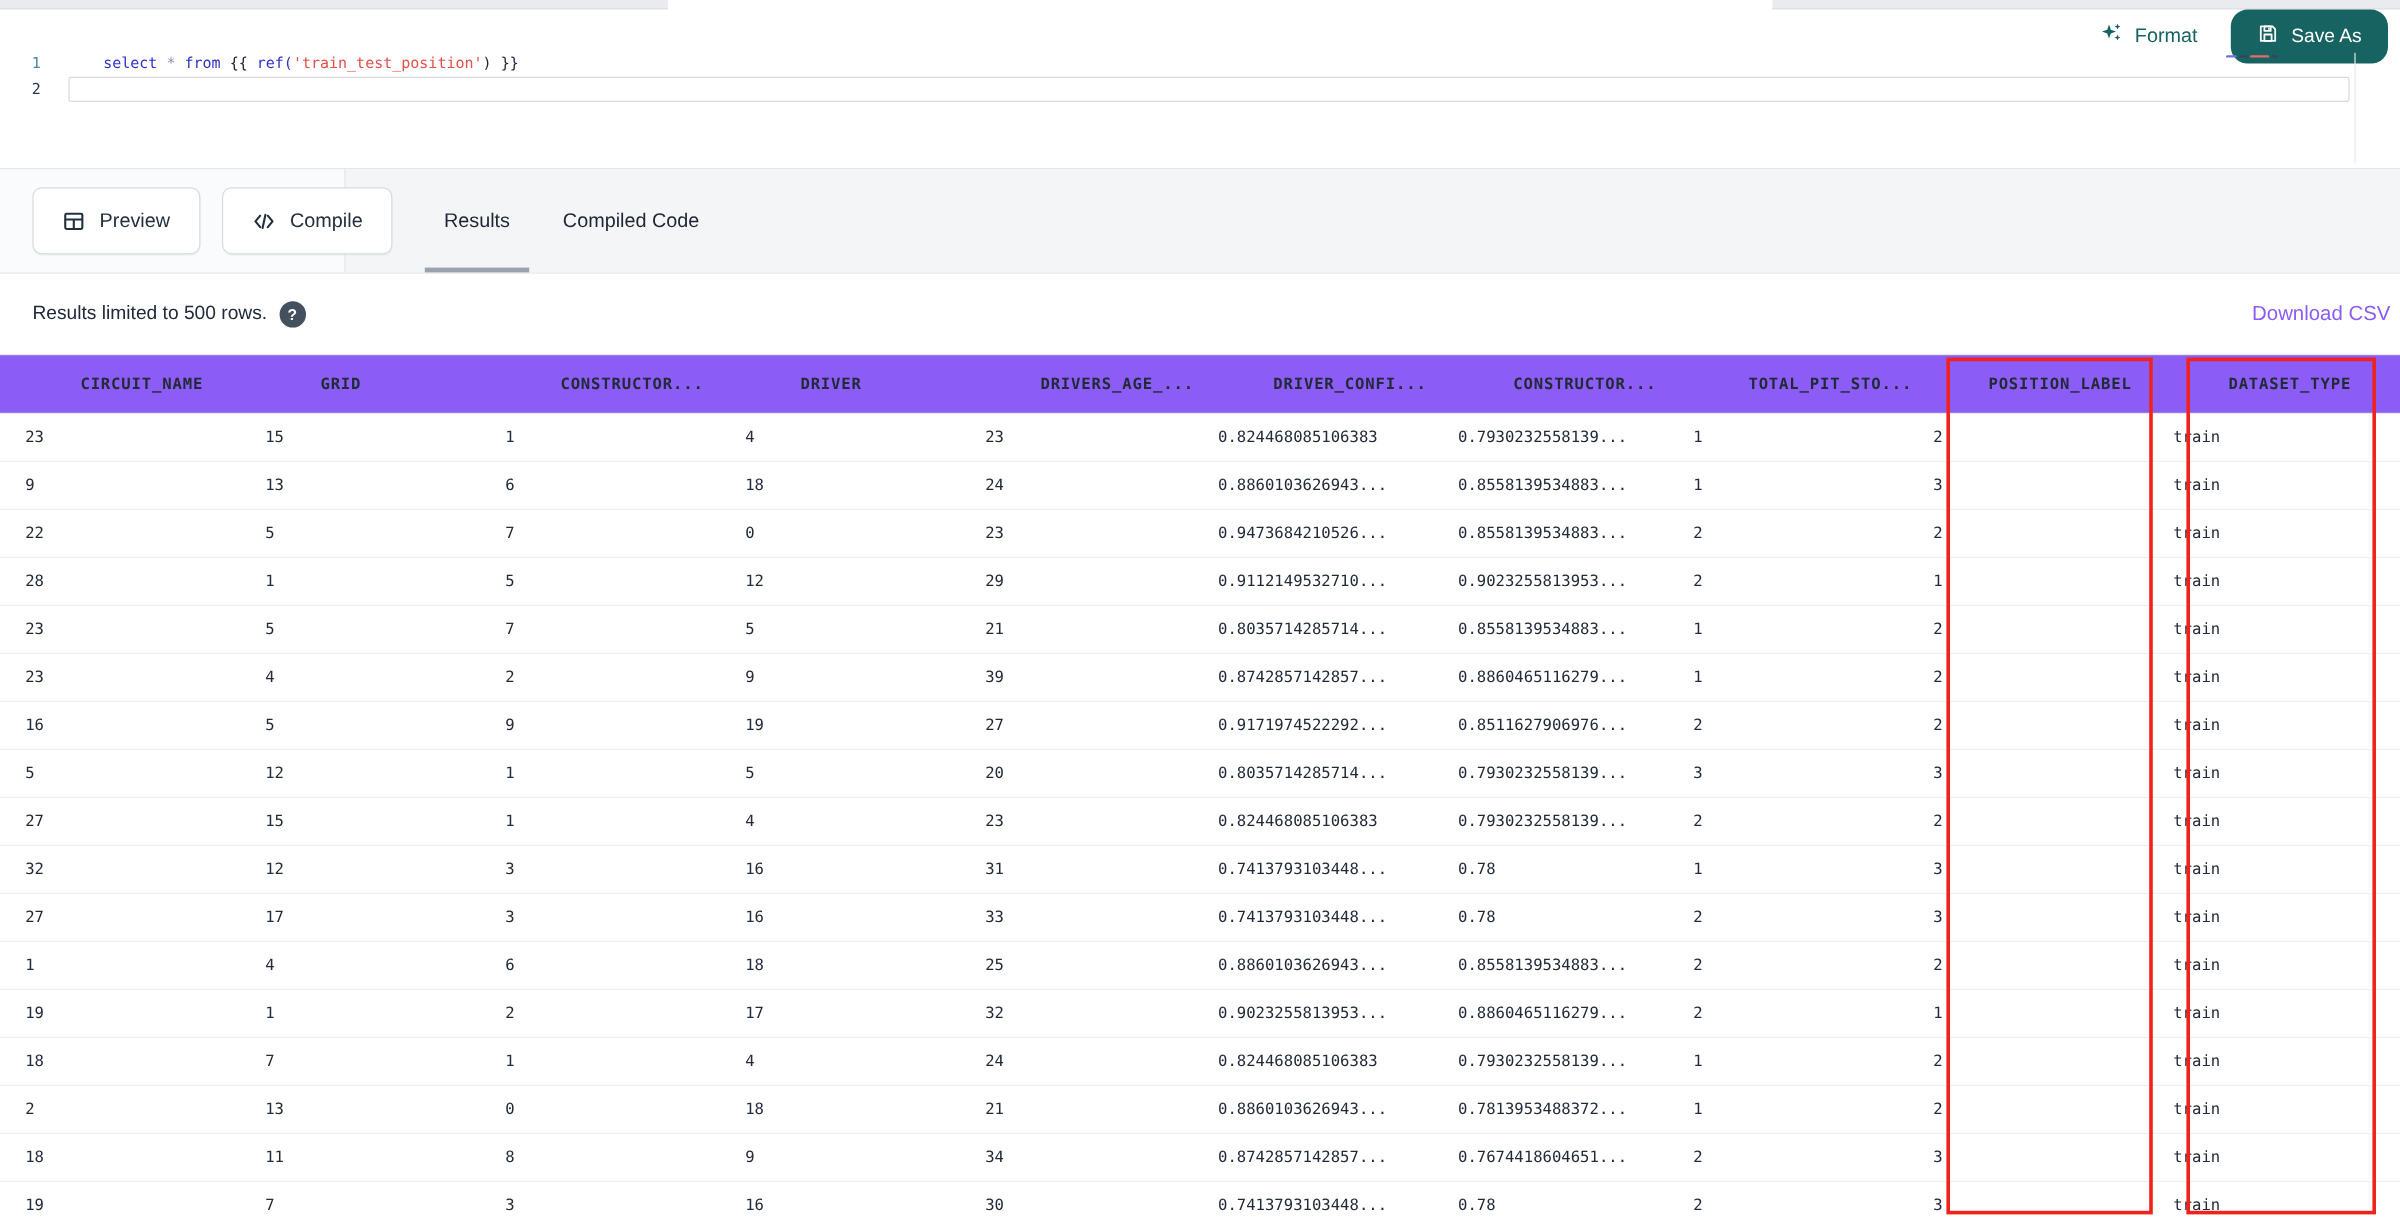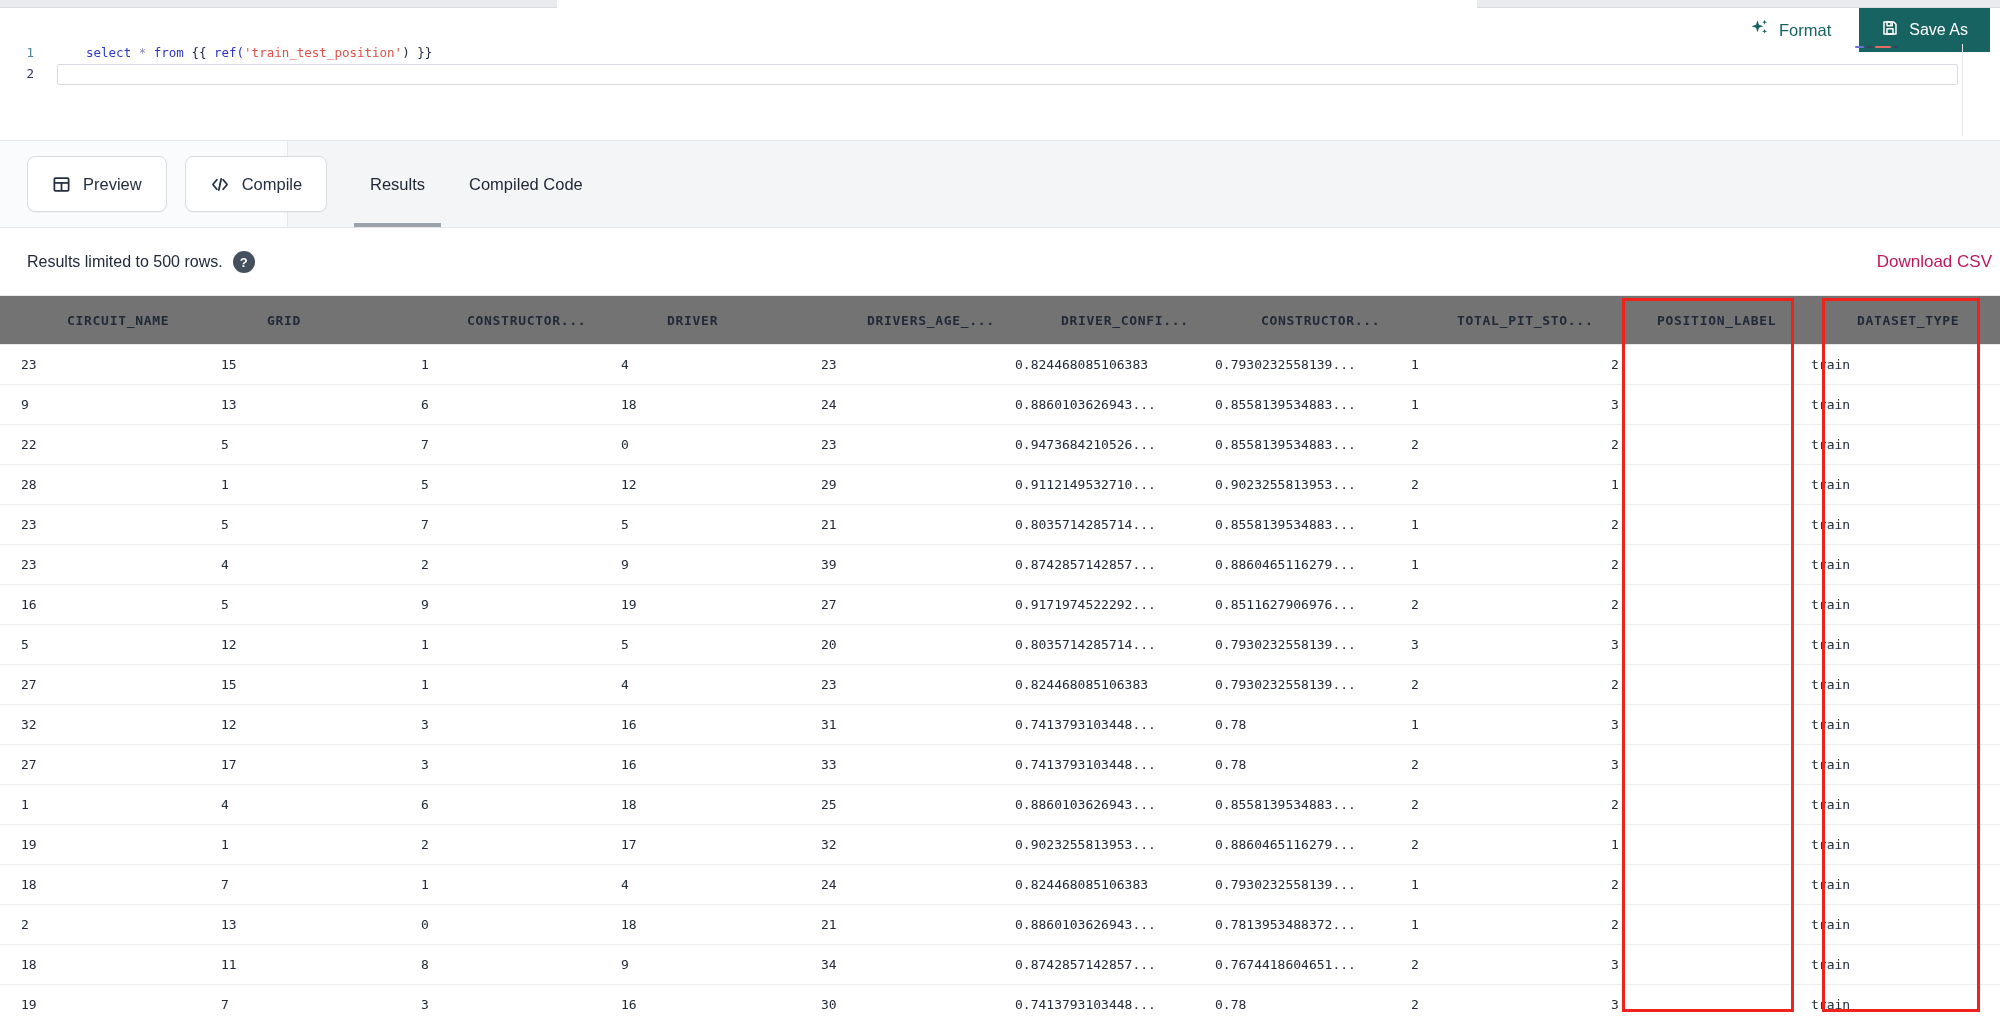--- a/index.html
+++ b/index.html
@@ -9,21 +9,21 @@
 
   
   .top-strip { position:absolute; left:0; top:0; width:2000px; height:8px; display:flex; }
   .top-strip .seg-gray { background:#eaebef; border-bottom:1px solid #d9dbe0; }
   .top-strip .seg-white { background:#ffffff; }
 
   
   .editor { position:absolute; left:0; top:8px; width:2000px; height:132px; background:#ffffff; }
   .editor-actions { position:absolute; top:0px; right:10px; display:flex; align-items:center; gap:26px; }
   .format-btn { display:flex; align-items:center; gap:9px; color:#166361; font-size:16.5px; cursor:pointer; padding:6px 2px; }
-  .saveas-btn { display:flex; align-items:center; gap:10px; background:#166361; color:#ffffff; border:none; border-radius:0; padding:11px 22px; font-size:16px; font-family:"Liberation Sans",sans-serif; cursor:pointer; }
+  .saveas-btn { display:flex; align-items:center; gap:10px; background:#166361; color:#ffffff; border:none; border-radius:14px; padding:11px 22px; font-size:16px; font-family:"Liberation Sans",sans-serif; cursor:pointer; }
   .gutter { position:absolute; left:0; top:35px; width:34px; text-align:right; font-family:"DejaVu Sans Mono", monospace; font-size:12.5px; }
   .gutter .ln1 { color:#4d86a0; height:20px; line-height:20px; }
   .gutter .ln2 { color:#27325e; height:21px; line-height:21px; }
   .code-line { position:absolute; left:57px; top:35px; height:20px; line-height:20px; font-family:"DejaVu Sans Mono", monospace; font-size:12.5px; white-space:pre; color:#20263f;margin-left:29px; }
   .tok.kw { color:#2d35c8; }
   .tok.op { color:#8a8db0; }
   .tok.punc { color:#20263f; }
   .tok.fn { color:#2d35c8; }
   .tok.str { color:#e25049; }
   .active-line-box { position:absolute; left:57px; top:56px; width:1901px; height:21px; border:1px solid #d7dae1; border-radius:2px; background:#ffffff; }
@@ -41,26 +41,26 @@
   .btn-group { position:absolute; left:27px; top:15px; display:flex; gap:18px; z-index:2; }
   .ui-btn { display:flex; align-items:center; gap:12px; background:#ffffff; border:1px solid #d8dbdf; border-radius:8px; height:56px; padding:0 24px; font-size:16.5px; color:#232f3e; font-family:"Liberation Sans",sans-serif; cursor:pointer; box-shadow:0 1px 1px rgba(20,30,40,.03); }
   .ui-btn svg { display:block; }
   .tab { position:relative; display:flex; align-items:center; padding:0 22px; font-size:16.5px; color:#1d2433; cursor:pointer; }
   .tab.active::after { content:""; position:absolute; left:6px; right:6px; bottom:0; height:4px; background:#9aa2ac; }
 
   
   .results-bar { position:absolute; left:0; top:229px; width:2000px; height:66px; background:#ffffff; }
   .results-msg { position:absolute; left:27px; top:0; height:66px; display:flex; align-items:center; gap:10px; font-size:16px; color:#202a3a; }
   .help-icon { width:22px; height:22px; border-radius:50%; background:#45505f; color:#ffffff; font-size:13px; font-weight:bold; display:flex; align-items:center; justify-content:center; cursor:pointer; }
-  .download-link { position:absolute; right:8px; top:0; height:66px; display:flex; align-items:center; font-size:17px; color:#be185d; cursor:pointer; }
+  .download-link { position:absolute; right:8px; top:0; height:66px; display:flex; align-items:center; font-size:17px; color:#8b5cf6; cursor:pointer; }
 
   
   .table-wrap { position:absolute; left:0; top:295px; width:2000px; height:725px; overflow:hidden; background:#ffffff; }
   .t-row { display:grid; grid-template-columns:200px 200px 200px 200px 194px 200px 196px 200px 200px minmax(0,1fr); padding-left:62px; align-items:center; }
-  .t-head { height:50px; background:#737373; border-top:1px solid #e7e8ec; border-bottom:1px solid #e7e8ec; }
+  .t-head { height:50px; background:#8b5cf6; border-top:1px solid #e7e8ec; border-bottom:1px solid #e7e8ec; }
   .t-hcell { font-family:"DejaVu Sans Mono", monospace; font-weight:bold; font-size:13px; letter-spacing:0.7px; color:#5c6676; white-space:nowrap; overflow:hidden; }
   .t-row:not(.t-head) { height:40px; border-bottom:1px solid #eceef1;padding-left:16px; }
   .t-cell { font-family:"DejaVu Sans Mono", monospace; font-size:13px; color:#212a38; padding-left:5px; white-space:nowrap; overflow:hidden; }
 
   
   .red-box { position:absolute; border:3px solid #ef231c; background:transparent; z-index:5; }
   .red-box.pos { left:1622px; top:298px; width:172px; height:714px; }
   .red-box.dst { left:1822px; top:298px; width:158px; height:714px; }
 </style>
 </head>

